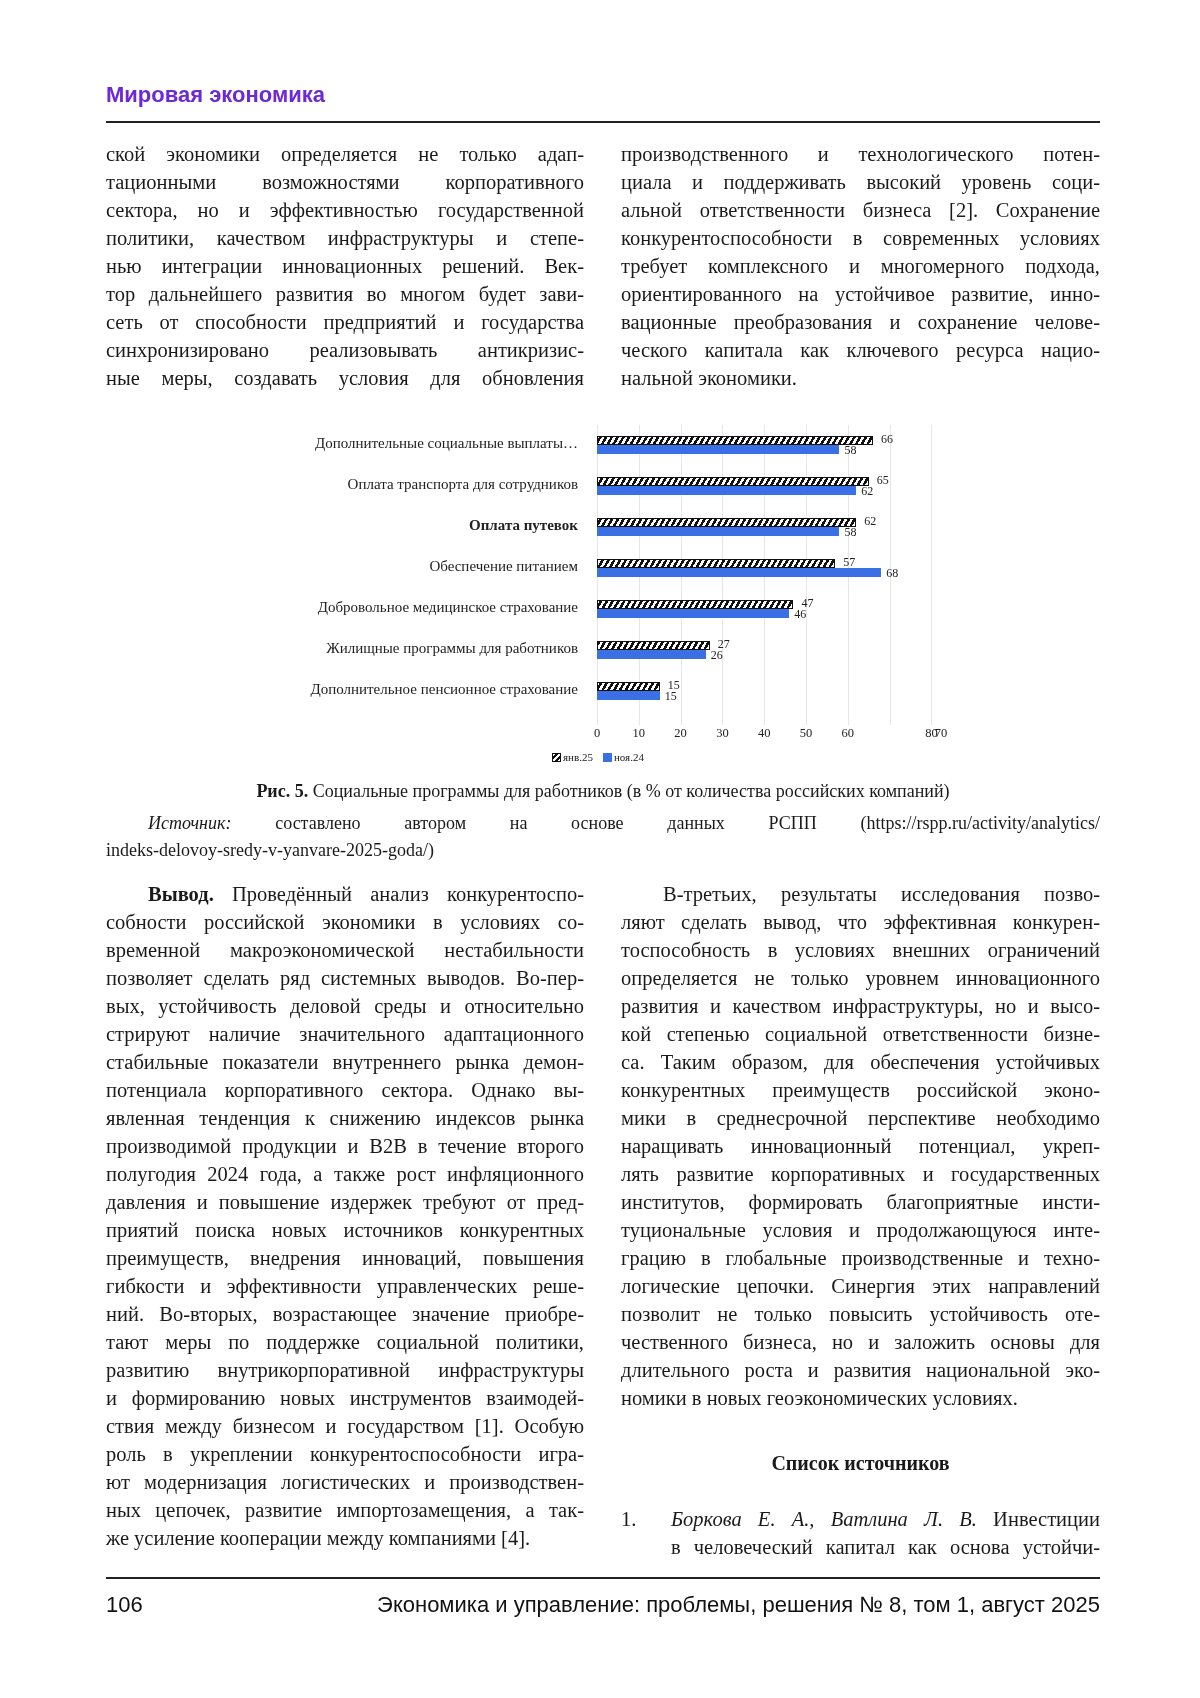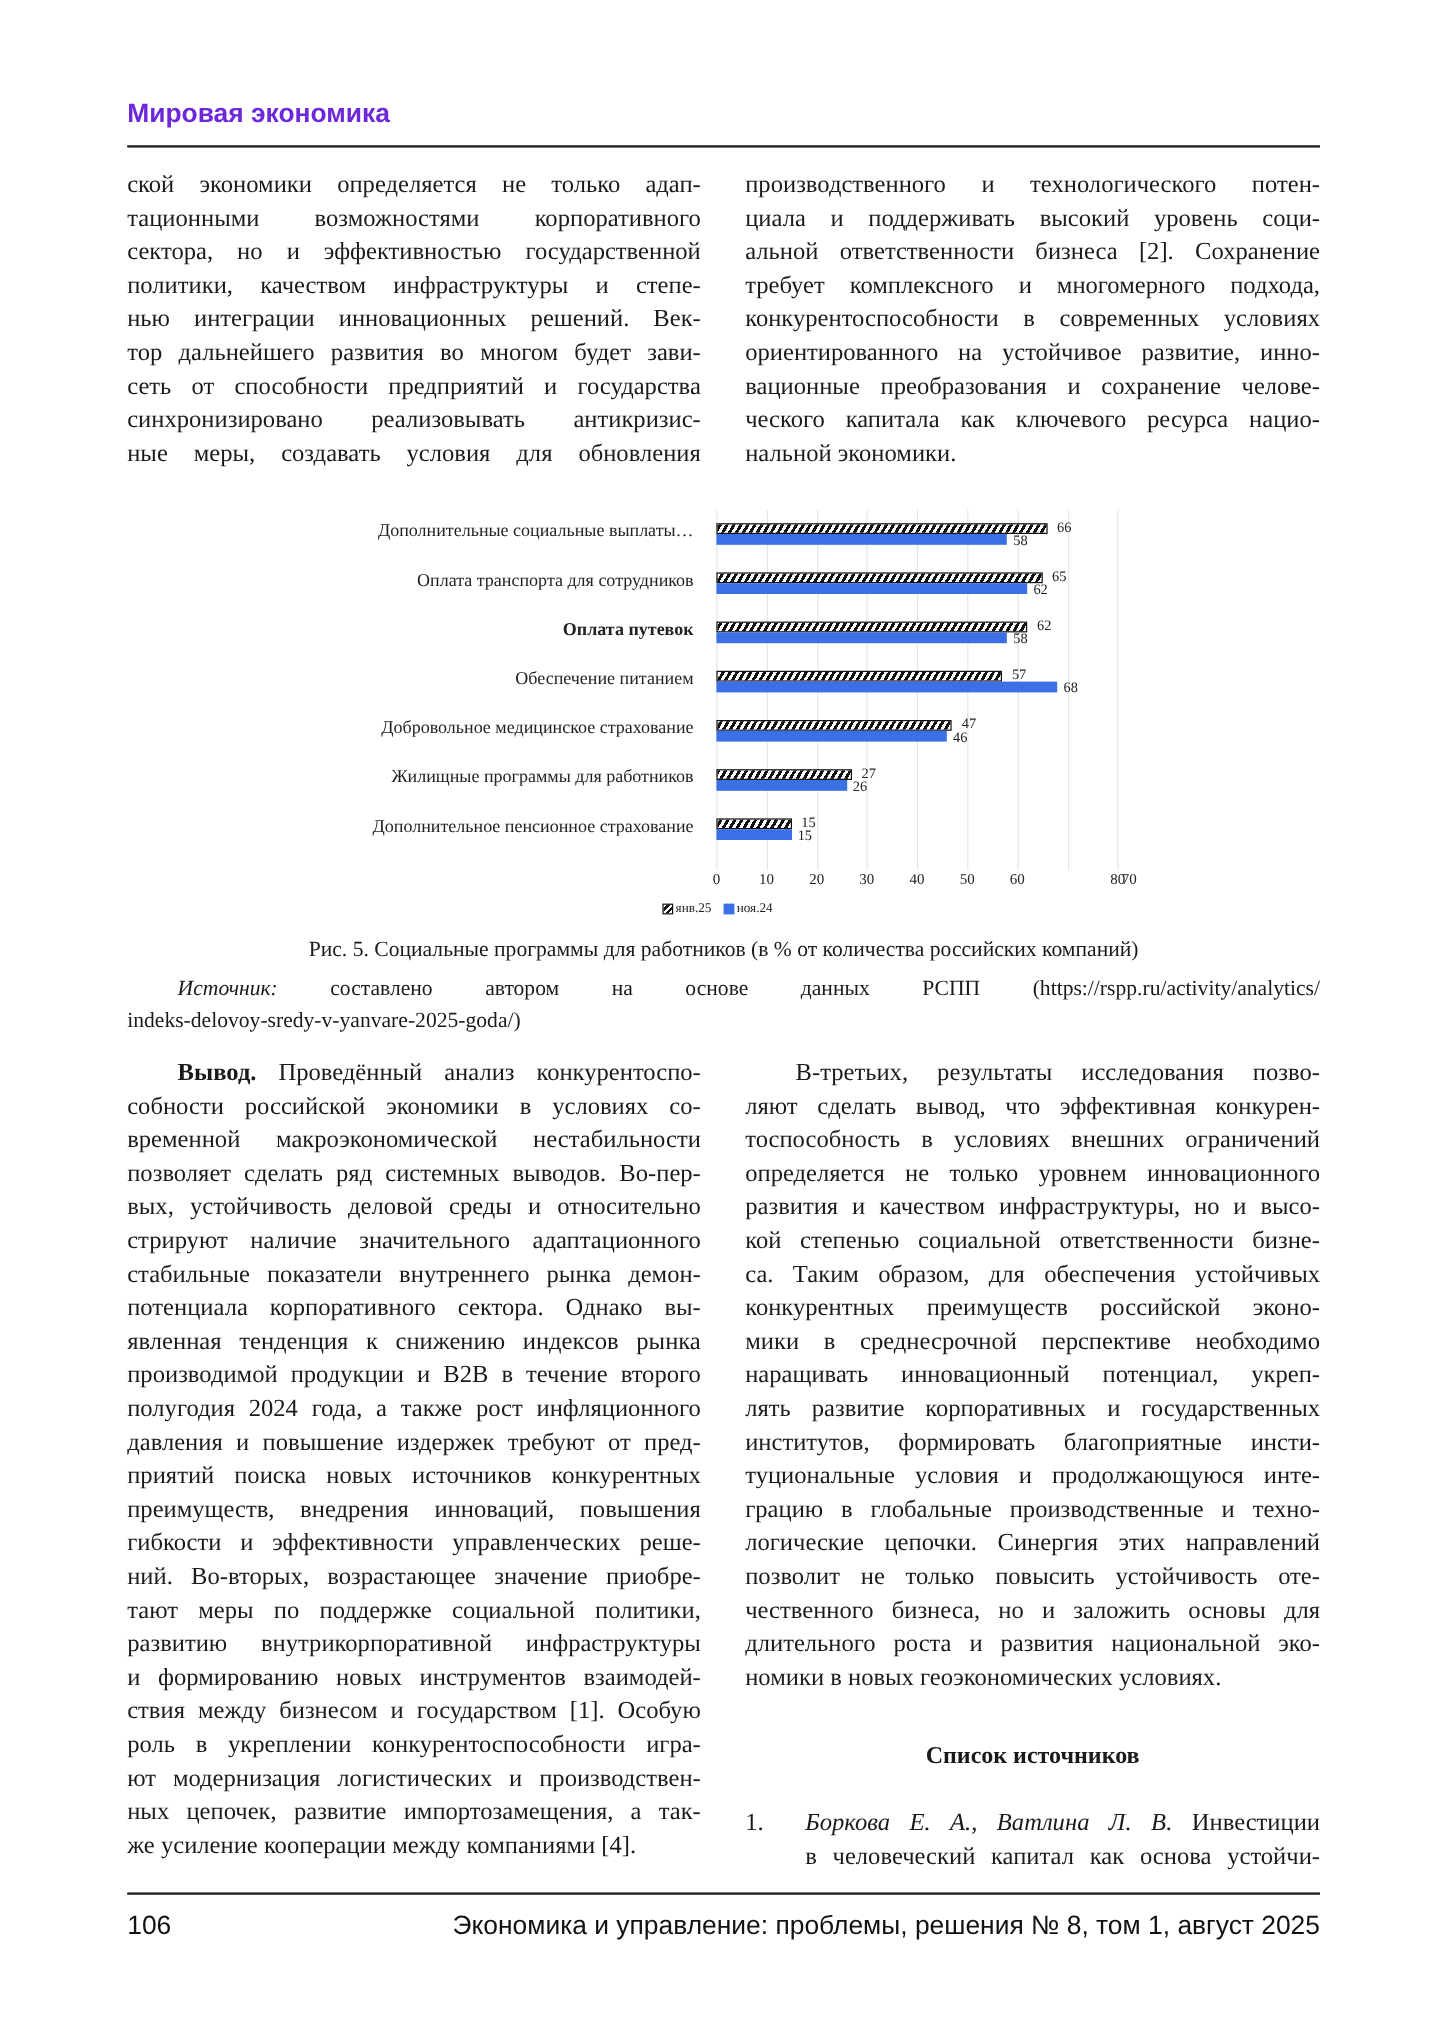--- a/index.html
+++ b/index.html
@@ -39,21 +39,21 @@
     .chart .tick { position: absolute; top: 301px; font-family: "Liberation Serif", serif; font-size: 12.5px; color: #222; transform: translateX(-50%); }
     .chart .legend { position: absolute; top: 326px; left: 312px; font-family: "Liberation Serif", serif; font-size: 11px; color: #222; display: flex; gap: 10px; align-items: center; }
     .legend-item { display: flex; align-items: center; gap: 2px; }
     .sw-hatch { width: 9px; height: 9px; box-sizing: border-box; border: 1px solid #111; background: repeating-linear-gradient(-45deg, #fff 0 2px, #111 2px 4px); }
     .sw-blue { width: 9px; height: 9px; background: #3b6fe6; }
 
     .caption {
       position: absolute; left: 106px; width: 994px; top: 781px; text-align: center;
       font-family: "Liberation Serif", serif; font-size: 18px; color: #1a1a1a;
     }
-    .caption b { font-weight: normal; }
+    .caption b { font-weight: bold; }
     .source {
       position: absolute; left: 106px; width: 994px; top: 810px;
       font-family: "Liberation Serif", serif; font-size: 18px; line-height: 27px; color: #1a1a1a;
     }
     .source .line { display: block; white-space: nowrap; text-align: justify; text-align-last: justify; }
     .source .line.last { text-align-last: left; }
     .source .first { padding-left: 42px; }
     .source i { font-style: italic; }
 
     .refs-title {
@@ -86,22 +86,22 @@
     <span class="line">тор дальнейшего развития во многом будет зави-</span>
     <span class="line">сеть от способности предприятий и государства</span>
     <span class="line">синхронизировано реализовывать антикризис-</span>
     <span class="line">ные меры, создавать условия для обновления</span>
   </div>
 
   <div class="col col-right" style="top:140px;">
     <span class="line">производственного и технологического потен-</span>
     <span class="line">циала и поддерживать высокий уровень соци-</span>
     <span class="line">альной ответственности бизнеса [2]. Сохранение</span>
+    <span class="line">конкурентоспособности в современных условиях</span>
     <span class="line">требует комплексного и многомерного подхода,</span>
-    <span class="line">конкурентоспособности в современных условиях</span>
     <span class="line">ориентированного на устойчивое развитие, инно-</span>
     <span class="line">вационные преобразования и сохранение челове-</span>
     <span class="line">ческого капитала как ключевого ресурса нацио-</span>
     <span class="line last">нальной экономики.</span>
   </div>
 
   <div class="chart" id="chart">
       <div class="gridline" style="left: 357px;"></div>
       <div class="tick" style="left: 357px;">0</div>
       <div class="gridline" style="left: 398.8px;"></div>

